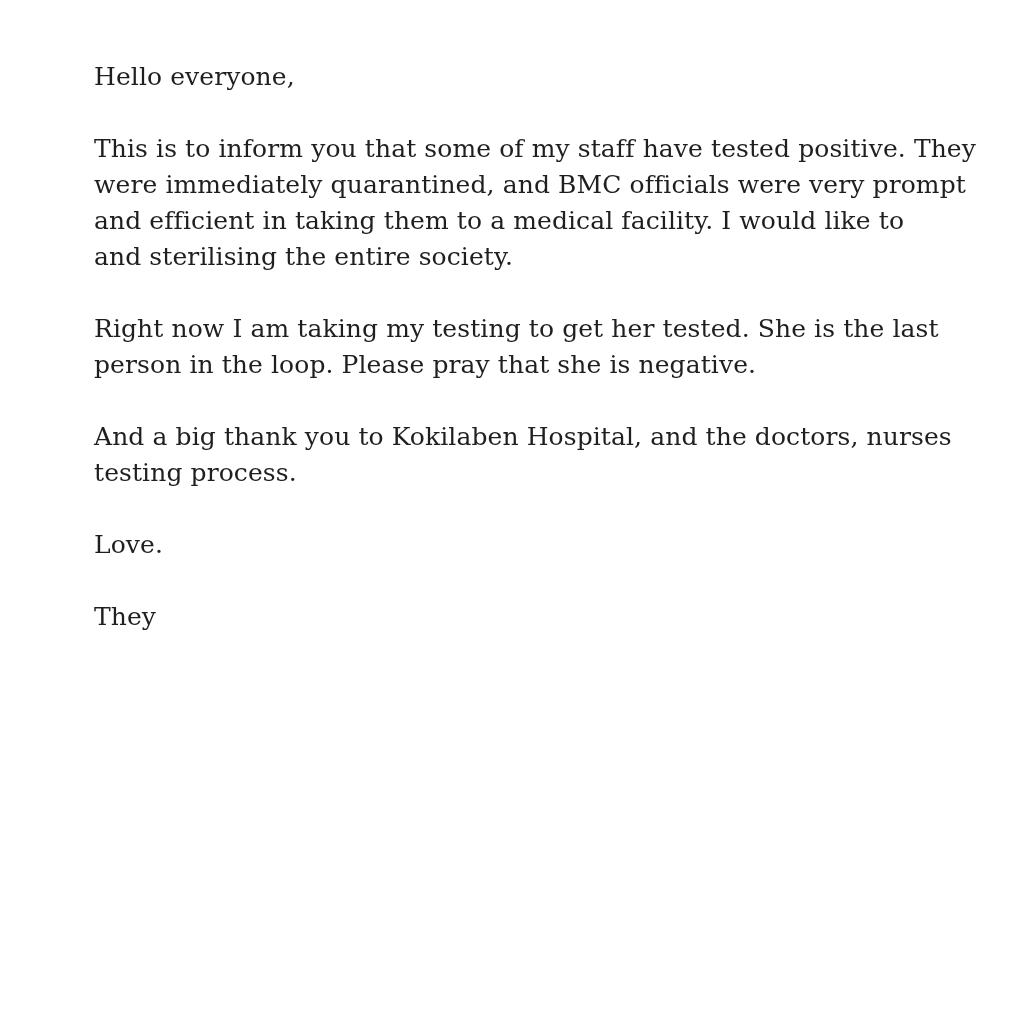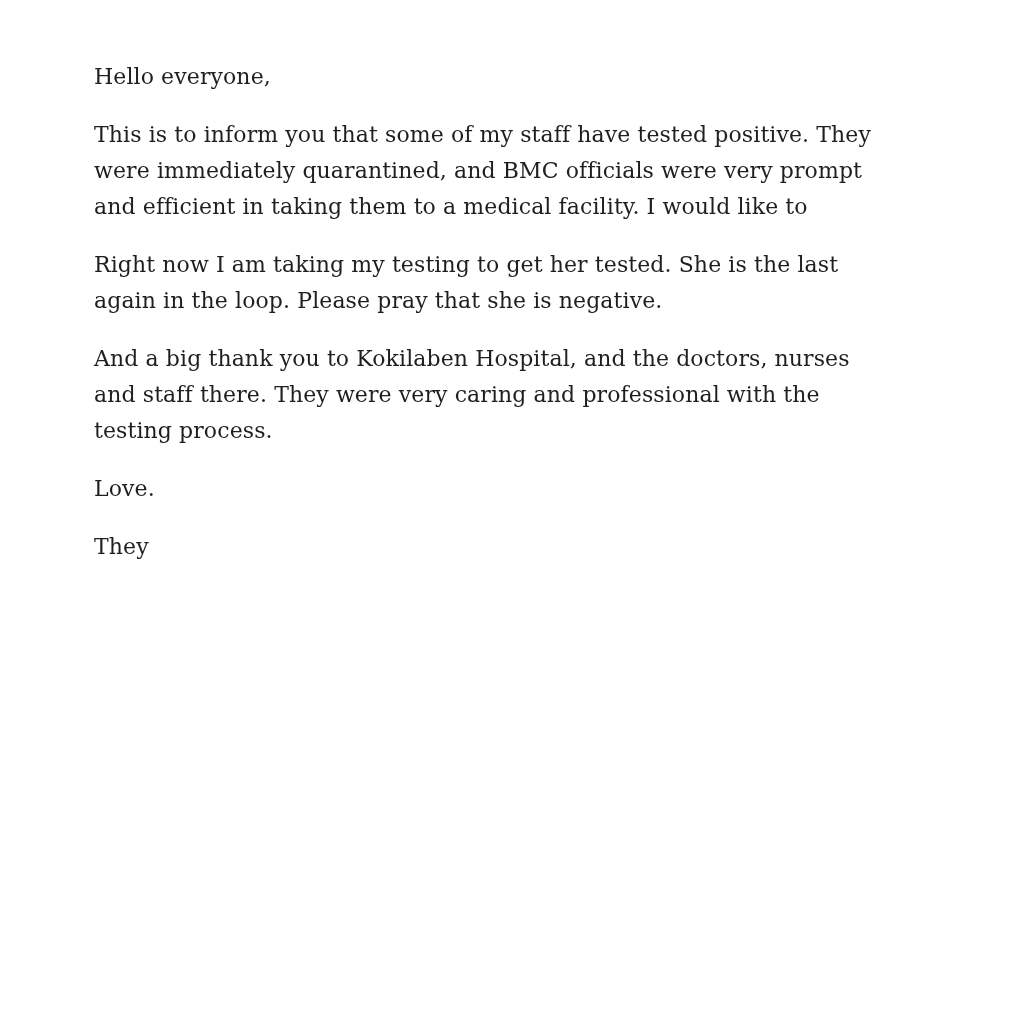--- a/index.html
+++ b/index.html
@@ -8,26 +8,26 @@
     height: 1024px;
     background: #ffffff;
     overflow: hidden;
   }
   .page {
     width: 1024px;
     height: 1024px;
     background: #ffffff;
     padding: 59px 60px 0 94px;
     font-family: "DejaVu Serif", "Liberation Serif", serif;
-    font-size: 22px;
+    font-size: 25px;
     line-height: 36px;
     color: #1f1f1f;
     letter-spacing: 0.1px;
   }
-  .para { margin-top: 22px; }
+  .para { margin-top: 36px; }
   .para:first-child { margin-top: 0; }
   .line { white-space: nowrap; }
   .emoji {
     width: 27px;
     height: 27px;
     vertical-align: -5px;
     margin-left: 8px;
     display: inline-block;
   }
 </style>
@@ -37,32 +37,32 @@
 <div class="page">
 
   <div class="para">
     <div class="line">Hello everyone,</div>
   </div>
 
   <div class="para">
     <div class="line">This is to inform you that some of my staff have tested positive. They</div>
     <div class="line">were immediately quarantined, and BMC officials were very prompt</div>
     <div class="line">and efficient in taking them to a medical facility. I would like to</div>
+    <div class="line">and sterilising the entire society.</div>
   </div>
 
 
   <div class="para">
     <div class="line">Right now I am taking my testing to get her tested. She is the last</div>
-    <div class="line">again in the loop. Please pray that she is negative.</div>
+    <div class="line">person in the loop. Please pray that she is negative.</div>
   </div>
 
 
   <div class="para">
     <div class="line">And a big thank you to Kokilaben Hospital, and the doctors, nurses</div>
-    <div class="line">and staff there. They were very caring and professional with the</div>
     <div class="line">testing process.</div>
   </div>
 
 
   <div class="para">
     <div class="line">Love.</div>
   </div>
 
   <div class="para">
     <div class="line">They</div>

